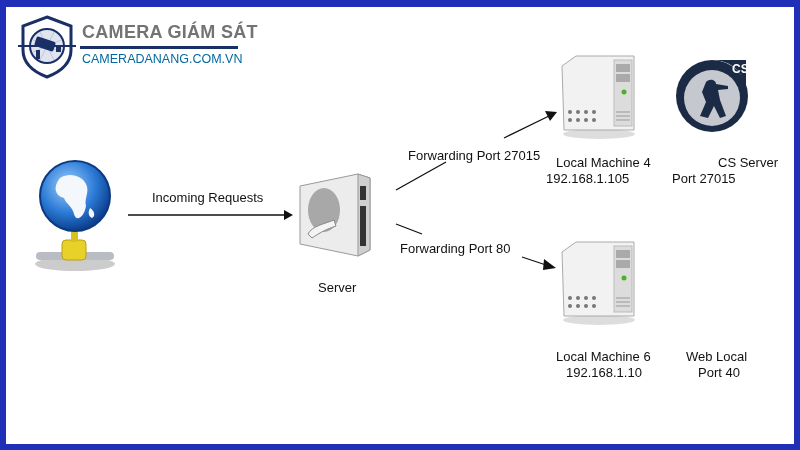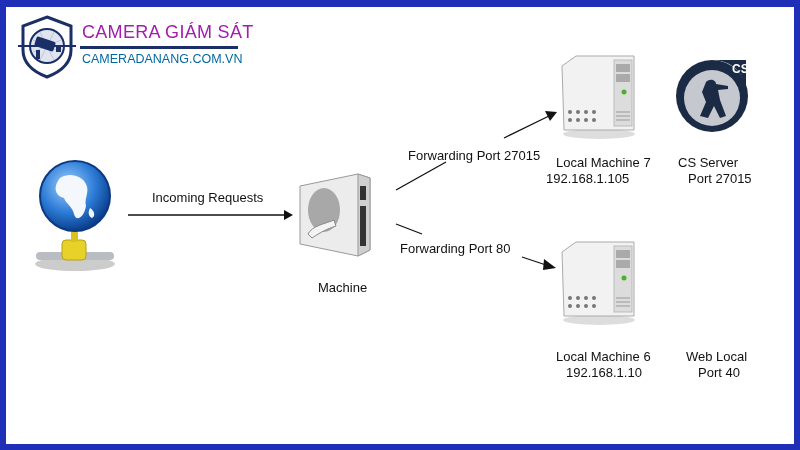--- a/index.html
+++ b/index.html
@@ -1,19 +1,19 @@
 <!DOCTYPE html>
 <html><head>
 <meta charset="utf-8">
 <style>
   html,body{margin:0;padding:0;}
   body{width:800px;height:450px;position:relative;overflow:hidden;background:#fff;font-family:"Liberation Sans",sans-serif;}
   .frame{position:absolute;left:0;top:0;width:800px;height:450px;box-sizing:border-box;border:6px solid #1f2fb8;border-top-width:7px;background:#fff;}
   .lbl{position:absolute;font-size:13px;color:#111;text-align:left;line-height:16px;white-space:nowrap;}
-  .logo-title{position:absolute;left:82px;top:22px;font-size:18px;font-weight:normal;color:#a21caf;letter-spacing:0.3px;}
+  .logo-title{position:absolute;left:82px;top:22px;font-size:18px;font-weight:bold;color:#737373;letter-spacing:0.3px;}
   .logo-rule{position:absolute;left:80px;top:46px;width:158px;height:3px;background:#1a2f66;}
   .logo-sub{position:absolute;left:82px;top:52px;font-size:12.5px;color:#0369a1;}
   svg{position:absolute;}
 </style>
 </head>
 <body>
 
 <div class="frame"></div>
 
 <svg style="left:16px;top:14px" width="62" height="66" viewBox="0 0 62 66">
@@ -53,21 +53,21 @@
 <div class="lbl" style="left:152px;top:190px">Incoming Requests</div>
 
 <svg style="left:294px;top:172px" width="84" height="90" viewBox="0 0 84 90">
   <path d="M6 14 L64 2 L76 6 L76 78 L64 84 L6 72 Z" fill="#ececec" stroke="#999"></path>
   <path d="M64 2 L76 6 L76 78 L64 84 Z" fill="#cfcfcf" stroke="#999"></path>
   <rect x="66" y="14" width="6" height="14" fill="#333"></rect>
   <rect x="66" y="34" width="6" height="40" fill="#333"></rect>
   <ellipse cx="30" cy="38" rx="16" ry="22" fill="#a8a8a8"></ellipse>
   <path d="M14 62 C18 54 30 52 40 48 L42 54 C30 58 24 62 18 66 Z" fill="#f4f4f4" stroke="#888"></path>
 </svg>
-<div class="lbl" style="left:318px;top:280px">Machine</div>
+<div class="lbl" style="left:318px;top:280px">Server</div>
 
 <svg style="left:394px;top:110px" width="170" height="84" viewBox="0 0 170 84">
   <line x1="2" y1="80" x2="52" y2="52" stroke="#111" stroke-width="1.3"></line>
   <line x1="110" y1="28" x2="155" y2="6" stroke="#111" stroke-width="1.3"></line>
   <polygon points="151,1 163,2 156,11" fill="#111"></polygon>
 </svg>
 <div class="lbl" style="left:408px;top:148px">Forwarding Port 27015</div>
 
 <svg style="left:394px;top:222px" width="170" height="54" viewBox="0 0 170 54">
   <line x1="2" y1="2" x2="28" y2="12" stroke="#111" stroke-width="1.3"></line>
@@ -92,32 +92,32 @@
       <circle cx="20" cy="66" r="2"></circle>
       <circle cx="28" cy="66" r="2"></circle>
       <circle cx="36" cy="66" r="2"></circle>
     </g>
   <g stroke="#999">
       <line x1="58" y1="58" x2="72" y2="58"></line>
       <line x1="58" y1="62" x2="72" y2="62"></line>
       <line x1="58" y1="66" x2="72" y2="66"></line>
     </g>
 </svg>
-<div class="lbl" style="left:556px;top:155px">Local Machine 7</div>
+<div class="lbl" style="left:556px;top:155px">Local Machine 4</div>
 <div class="lbl" style="left:546px;top:171px">192.168.1.105</div>
 
 <svg style="left:674px;top:56px" width="76" height="80" viewBox="0 0 76 80">
   <path d="M38 4 C58 4 72 18 72 38 L72 4 Z" fill="#1c2b45"></path>
   <circle cx="38" cy="40" r="36" fill="#1c2b45"></circle>
   <circle cx="38" cy="42" r="28" fill="#c5c9cf"></circle>
   <text x="58" y="17" font-size="12" font-weight="bold" fill="#fff" font-family="Liberation Sans, sans-serif">CS</text>
   <path d="M32 26 C36 22 42 24 42 28 L54 30 L54 33 L44 34 L46 44 L52 60 L46 62 L40 50 L34 62 L26 60 L32 46 L28 36 Z" fill="#1c2b45"></path>
 </svg>
-<div class="lbl" style="left:678px;top:155px">CS Server</div>
-<div class="lbl" style="left:688px;top:171px">Port 27015</div>
+<div class="lbl" style="left:718px;top:155px">CS Server</div>
+<div class="lbl" style="left:672px;top:171px">Port 27015</div>
 
 <svg style="left:558px;top:240px" width="82" height="86" viewBox="0 0 82 86">
   <ellipse cx="41" cy="80" rx="36" ry="5" fill="#ddd"></ellipse>
   <path d="M4 12 L18 2 L76 2 L76 76 L6 76 Z" fill="#f2f2f2" stroke="#aaa"></path>
   <rect x="56" y="6" width="18" height="66" fill="#dcdcdc" stroke="#bbb"></rect>
   <rect x="58" y="10" width="14" height="8" fill="#aaa"></rect>
     <rect x="58" y="20" width="14" height="8" fill="#aaa"></rect>
   <circle cx="66" cy="38" r="2.5" fill="#4caf2a"></circle>
   <g fill="#777">
       <circle cx="12" cy="58" r="2"></circle>

